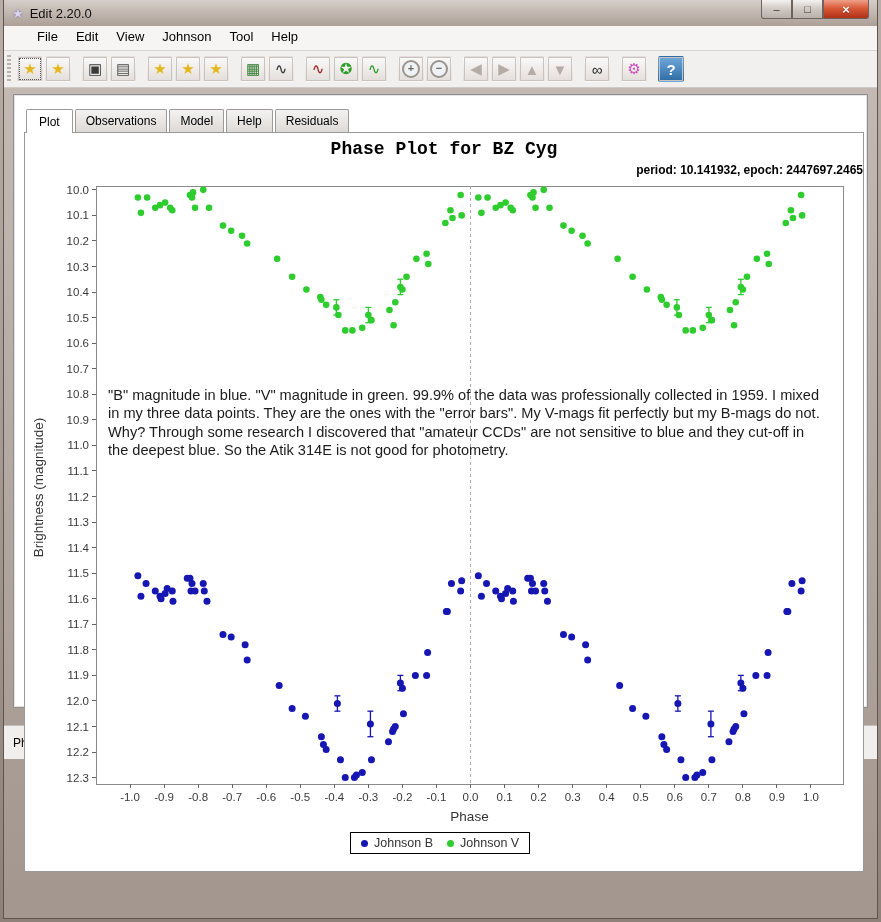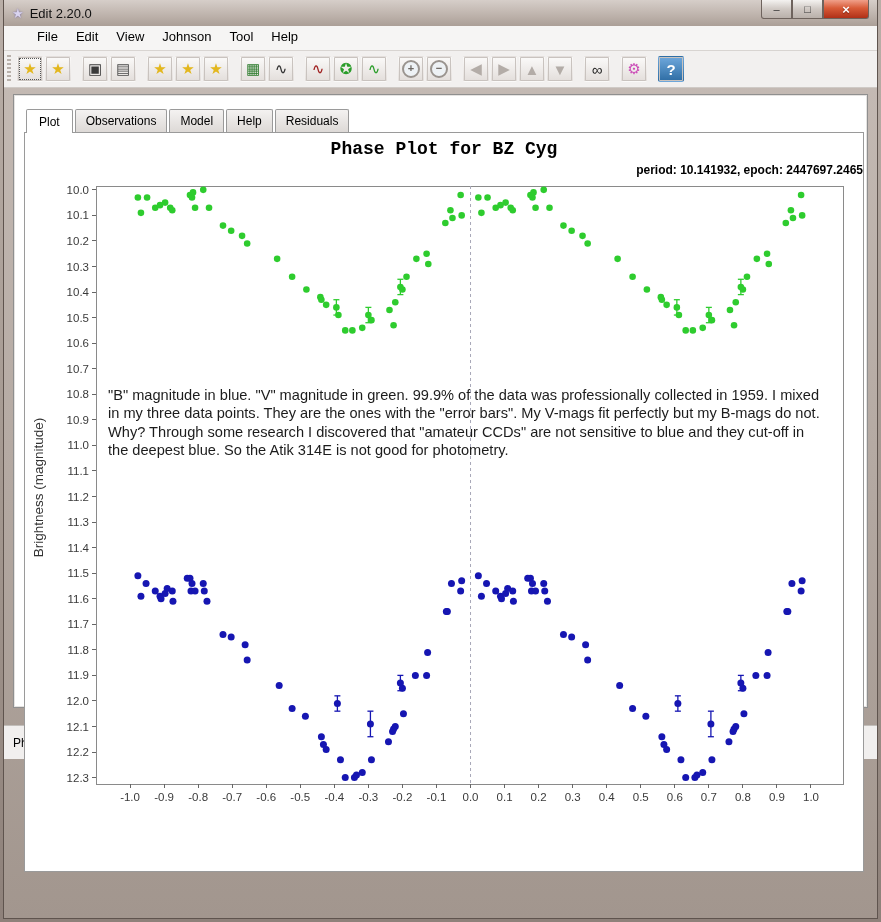--- a/index.html
+++ b/index.html
@@ -498,20 +498,31 @@
             <line x1="372.383773928897" y1="146.27777777777828" x2="378.383773928897" y2="146.27777777777828" stroke="#2ecc2e" stroke-width="1.3"></line>
             <line x1="372.383773928897" y1="161.6111111111113" x2="378.383773928897" y2="161.6111111111113" stroke="#2ecc2e" stroke-width="1.3"></line>
             <circle cx="375.383773928897" cy="153.9444444444448" r="3.3" fill="#2ecc2e"></circle>
             <line x1="715.8577939835917" y1="146.27777777777828" x2="715.8577939835917" y2="161.6111111111113" stroke="#2ecc2e" stroke-width="1.3"></line>
             <line x1="712.8577939835917" y1="146.27777777777828" x2="718.8577939835917" y2="146.27777777777828" stroke="#2ecc2e" stroke-width="1.3"></line>
             <line x1="712.8577939835917" y1="161.6111111111113" x2="718.8577939835917" y2="161.6111111111113" stroke="#2ecc2e" stroke-width="1.3"></line>
             <circle cx="715.8577939835917" cy="153.9444444444448" r="3.3" fill="#2ecc2e"></circle>
           </g>
         </svg>
       <div class="annotation">"B" magnitude in blue. "V" magnitude in green. 99.9% of the data was professionally collected in 1959. I mixed in my three data points. They are the ones with the "error bars". My V-mags fit perfectly but my B-mags do not. Why? Through some research I discovered that "amateur CCDs" are not sensitive to blue and they cut-off in the deepest blue. So the Atik 314E is not good for photometry.</div>
+      <div class="x-axis-label">Phase</div>
+      <div class="legend">
+        <div class="legend-item">
+          <span class="legend-dot" style="background: rgb(22, 22, 178);"></span>
+          <span>Johnson B</span>
+        </div>
+        <div class="legend-item">
+          <span class="legend-dot" style="background: rgb(46, 204, 46);"></span>
+          <span>Johnson V</span>
+        </div>
+      </div>
     </div>
   </div>
 
   <div class="statusbar">
     <span class="status-text">Phase plot mode (BZ Cyg)</span>
     <div class="progress"></div>
     <button class="status-btn">
       <span>▼</span>
     </button>
   </div>

